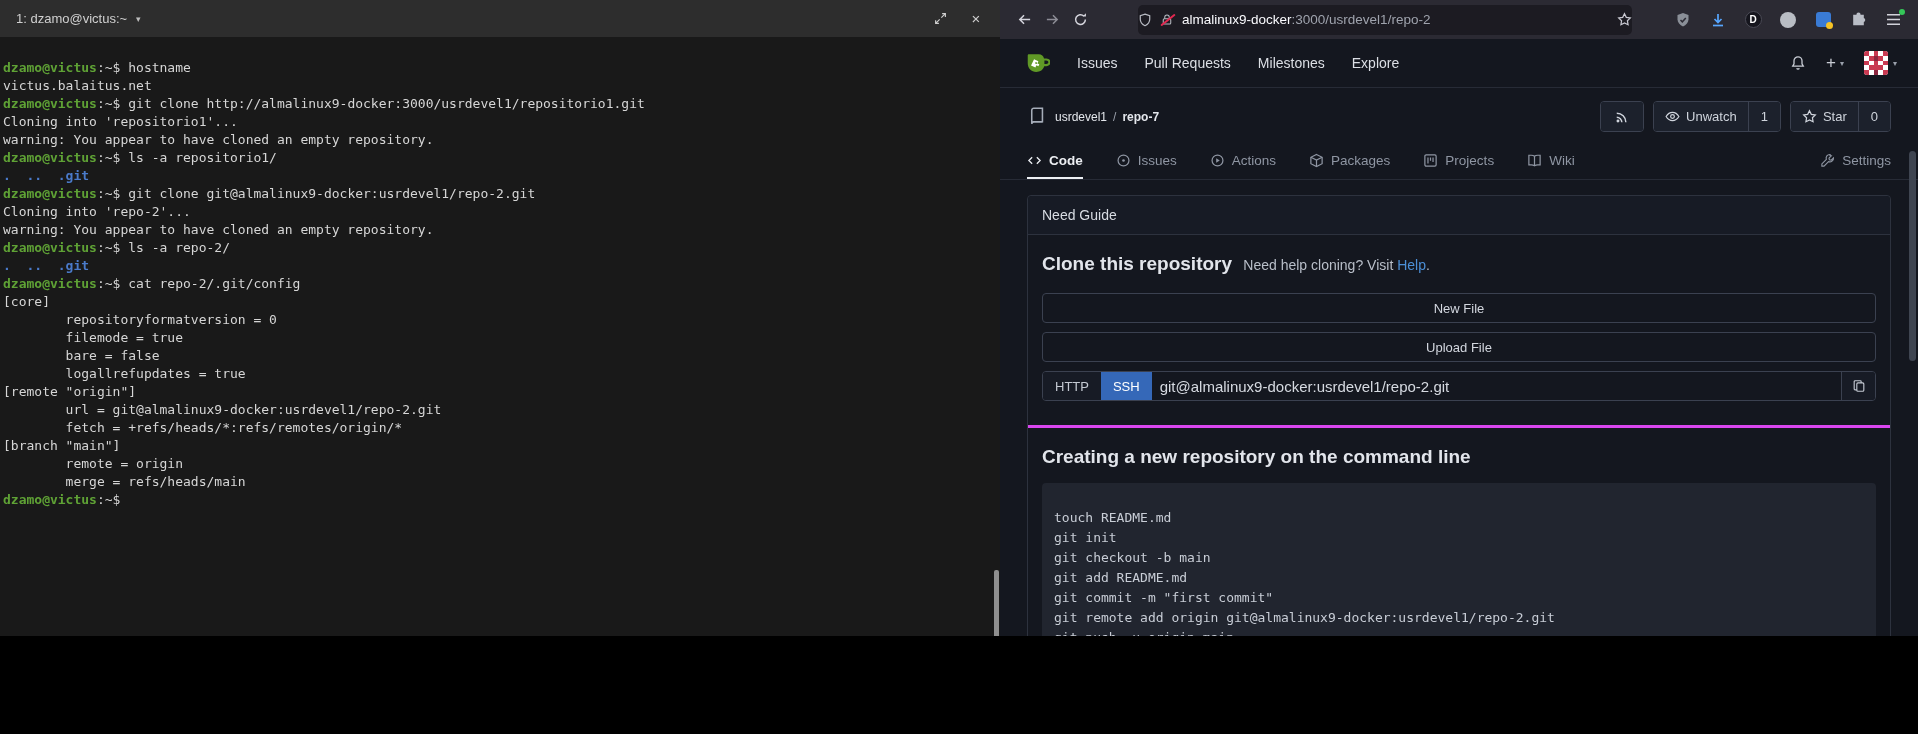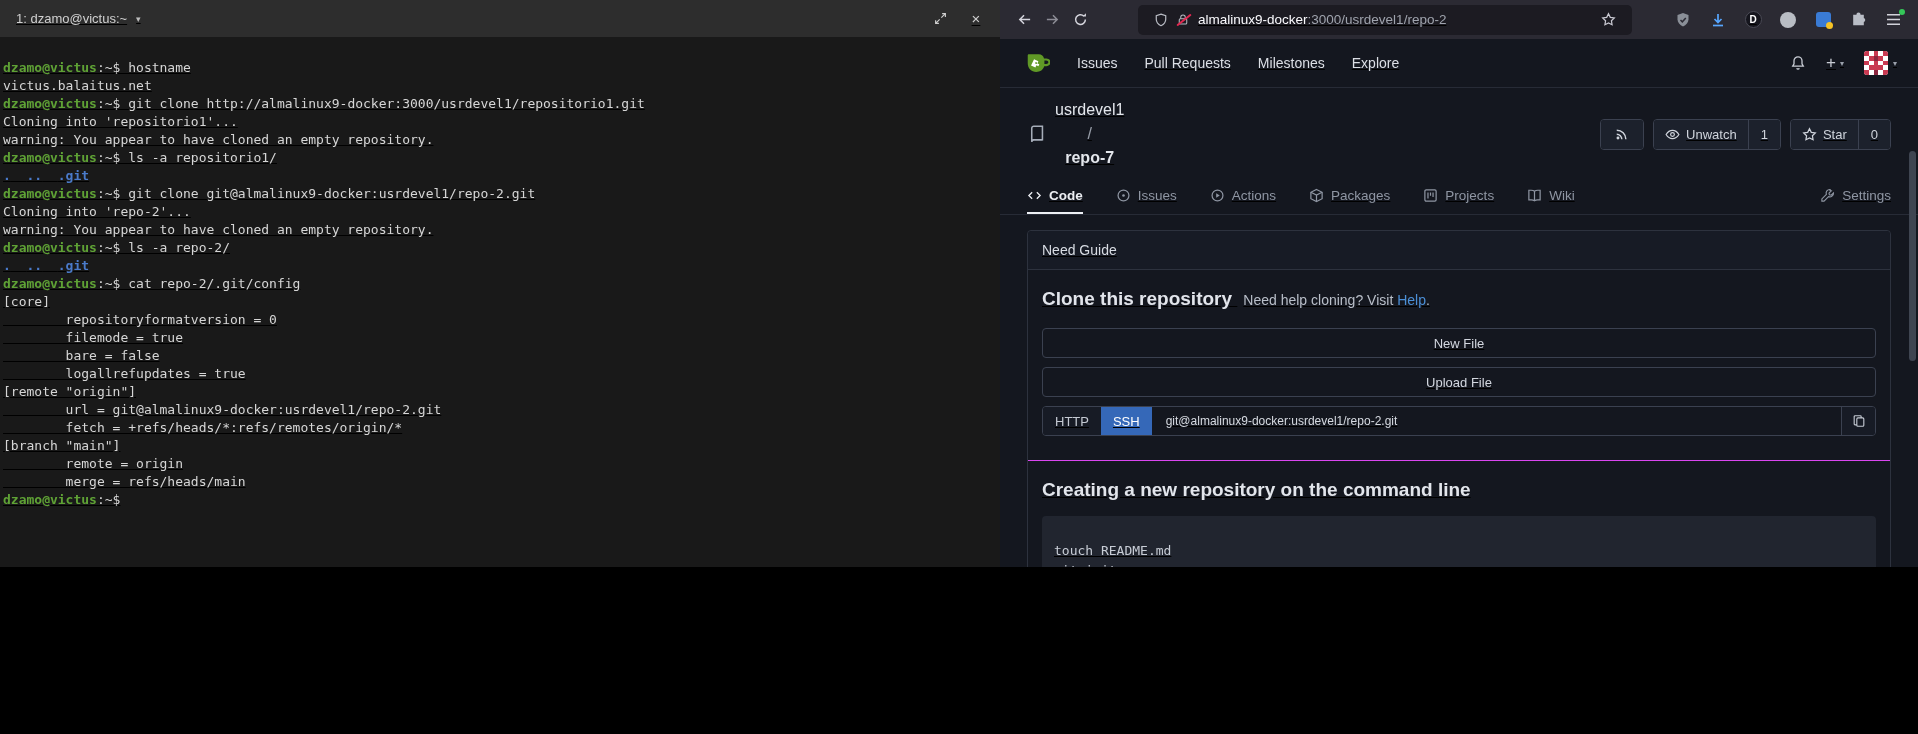--- a/index.html
+++ b/index.html
@@ -1,18 +1,18 @@
 <!DOCTYPE html>
 <html><head>
 <meta charset="utf-8">
 <style>
   * { margin:0; padding:0; box-sizing:border-box; }
   html,body { background:#000; }
   svg { display:block; }
-  .screen { position:relative; width:1918px; height:567px; overflow:hidden; display:flex; background:#ec4899;text-decoration:underline; }
+  .screen { position:relative; width:1918px; height:636px; overflow:hidden; display:flex; background:#ec4899; }
 
   
   .terminal { position:relative; width:1000px; height:734px; flex:none; background:#191919; }
   .term-titlebar { height:37px; background:#2d2d2d; display:flex; align-items:center; padding:0 16px;
                    font:13px "Liberation Sans","DejaVu Sans",sans-serif; color:#d0d0d0; }
   .term-title { display:flex; align-items:center; gap:9px; }
   .term-caret { font-size:9px; color:#bdbdbd; }
   .term-controls { margin-left:auto; display:flex; align-items:center; gap:20px; }
   .term-ctl { color:#cfcfcf; width:16px; height:16px; display:flex; align-items:center; justify-content:center; font-size:15px; }
   .term-body { padding:22px 3px; font:13px/18px "DejaVu Sans Mono",monospace; color:#d6d6d6; white-space:pre; }
@@ -22,21 +22,21 @@
   .term-scrollthumb { position:absolute; right:1px; top:570px; width:5px; height:164px; background:#8f8f8f; border-radius:2px; }
 
   
   .browser { width:918px; height:734px; display:flex; flex-direction:column; background:#14171f; position:relative; }
 
   
   .fx-toolbar { height:39px; flex:none; background:#2b2a33; display:flex; align-items:center; padding:0 10px; }
   .fx-nav-btn { width:28px; height:28px; border-radius:4px; display:flex; align-items:center; justify-content:center; color:#d5d5dd; }
   .fx-nav-btn.dim { color:#8d8d96; }
   .urlbar { margin-left:44px; width:494px; height:30px; background:#1c1b22; border-radius:5px;
-            display:flex; align-items:center; padding:0 16px; gap:9px; }
+            display:flex; align-items:center; padding:0 0; gap:9px; }
   .url-ico { color:#b6b9c1; position:relative; display:flex; }
   .lock-strike::after { content:""; position:absolute; left:-2px; top:6px; width:18px; height:2px;
             background:#e22850; transform:rotate(-38deg); border-radius:1px; }
   .url-text { font:13.5px "Liberation Sans","DejaVu Sans",sans-serif; white-space:nowrap; flex:1; }
   .url-host { color:#fbfbfe; } .url-path { color:#9fa3ad; }
   .url-star { color:#c9c9d2; }
   .fx-ext { margin-left:auto; display:flex; align-items:center; gap:15px; padding-right:5px; }
   .ext-ic { width:20px; height:20px; display:flex; align-items:center; justify-content:center; color:#c6c6cf; position:relative; }
   .d-circle { width:17px; height:17px; border-radius:50%; background:#15151d; border:1px solid #4a4a55; color:#fff;
               font:bold 10px "Liberation Sans",sans-serif; display:flex; align-items:center; justify-content:center; }
@@ -53,52 +53,52 @@
   .g-nav-link { font-size:14px; font-weight:500; color:#dcdfe5; text-decoration:none; white-space:nowrap; }
   .g-nav-right { margin-left:auto; display:flex; align-items:center; gap:20px; }
   .nav-ico { color:#c8ccd4; display:flex; align-items:center; }
   .plus-wrap { display:flex; align-items:center; gap:4px; color:#c8ccd4; font-size:17px; }
   .mini-caret { font-size:8px; color:#9aa0ab; }
   .avatar-wrap { display:flex; align-items:center; gap:5px; }
   .avatar { width:24px; height:24px; border-radius:3px; overflow:hidden; }
 
   .repo-header { display:flex; align-items:center; padding:13px 27px 10px; gap:9px; }
   .repo-ico { color:#a6adb9; }
-  .repo-title { font-size:16px; color:#e4e7ec; display:flex; gap:6px; align-items:center;flex-direction:column; }
+  .repo-title { font-size:12px; color:#e4e7ec; display:flex; gap:6px; align-items:center; }
   .repo-title .owner { color:#e4e7ec; text-decoration:none; font-weight:400; }
   .repo-title .slash { color:#9aa0ab; }
   .repo-title .name { font-weight:700; }
   .hdr-actions { margin-left:auto; display:flex; gap:9px; }
   .hdr-group { display:flex; border:1px solid #3b4150; border-radius:4px; overflow:hidden; height:31px; }
   .hdr-seg { display:flex; align-items:center; gap:6px; padding:0 11px; background:#1c212c; color:#cfd4dc; font-size:13px; }
   .hdr-count { border-left:1px solid #3b4150; padding:0 12px; display:flex; align-items:center; background:#1c212c; color:#cfd4dc; font-size:13px; }
   .hdr-iconbtn { width:42px; justify-content:center; }
 
   .repo-tabs { display:flex; align-items:stretch; padding:0 27px; gap:33px; height:38px; border-bottom:1px solid #272b36; flex:none; }
   .tab { display:flex; align-items:center; gap:7px; font-size:13.5px; color:#8f96a3; white-space:nowrap; }
   .tab.active { color:#edeff3; font-weight:700; box-shadow:inset 0 -2px 0 #edf0f4; }
   .tab-right { margin-left:auto; }
 
   .content { flex:1; padding:15px 27px 0; overflow:hidden; }
   .panel { border:1px solid #2d323e; border-radius:4px; }
   .panel-header { padding:11px 14px; background:#171b25; border-bottom:1px solid #2d323e; font-size:14px; color:#d8dce3;
                   border-radius:4px 4px 0 0; }
   .sect { padding:16px 14px 24px; }
-  .sect + .sect { border-top:1px solid #d946ef; }
+  .sect + .sect { border-top:3px solid #d946ef; }
   .sec-h { font-size:19px; font-weight:600; color:#e2e5eb; font-family:"Liberation Sans","DejaVu Sans",sans-serif; }
   .clone-h { margin:2px 0 18px; }
   .clone-sub { font-size:14px; font-weight:400; color:#b9bfc9; margin-left:6px; }
   .help-link { color:#4b8fd6; text-decoration:none; }
   .wide-btn { display:block; width:100%; height:30px; border:1px solid #3b4150; background:transparent; border-radius:4px;
               color:#d3d7df; font:13px "Liberation Sans","DejaVu Sans",sans-serif; margin-bottom:9px; }
   .clone-row { display:flex; align-items:stretch; height:30px; border:1px solid #3b4150; border-radius:4px; overflow:hidden; }
   .proto { display:flex; align-items:center; padding:0 12px; font-size:13px; color:#c4c9d2; background:#171b25; }
   .proto-http { border-right:0; }
   .proto-ssh { background:#3568b8; color:#fff; }
-  .clone-url { flex:1; display:flex; align-items:center; padding:0 14px; font-size:12px; color:#d6dae1; background:#14171f; }
+  .clone-url { flex:1; display:flex; align-items:center; padding:0 8px; font-size:15px; color:#d6dae1; background:#14171f; }
   .copy-btn { width:34px; border-left:1px solid #3b4150; display:flex; align-items:center; justify-content:center;
               background:#171b25; color:#c4c9d2; }
   .cmd-h { margin:2px 0 15px; }
   pre.code { background:#21252f; border-radius:4px; padding:25px 12px; font:13px/20px "DejaVu Sans Mono",monospace;
              color:#c8cdd6; white-space:pre; overflow:hidden; }
   pre.code-stub { height:52px; }
   .page-scrollthumb { position:absolute; right:2px; top:112px; width:7px; height:210px; background:#3f4551; border-radius:4px; z-index:5; }
 </style>
 </head>
 <body>

